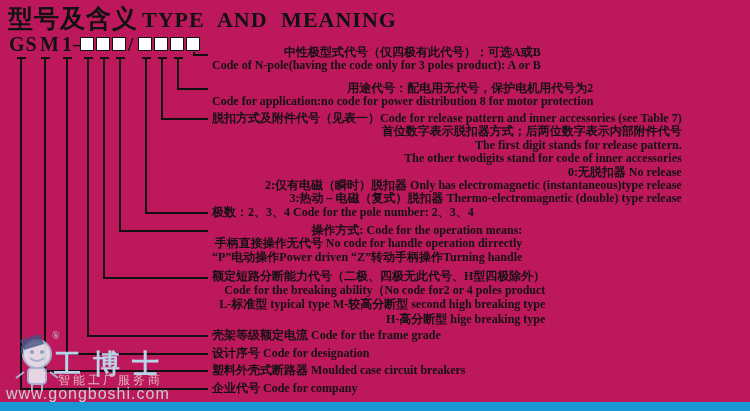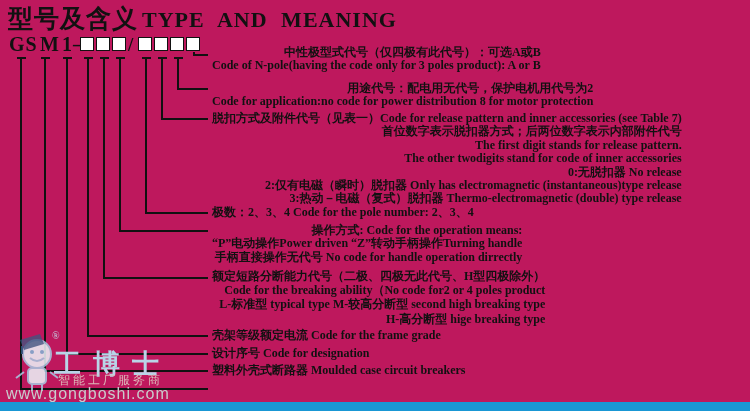--- a/index.html
+++ b/index.html
@@ -128,22 +128,22 @@
     <div class="tline">2:仅有电磁（瞬时）脱扣器  Only has electromagnetic (instantaneous)type release</div>
     <div class="tline">3:热动－电磁（复式）脱扣器 Thermo-electromagnetic (double) type release</div>
   </div>
 
   <div class="tblock" style="top:206px">
     <div class="tline">极数：2、3、4    Code for the pole number: 2、3、4</div>
   </div>
 
   <div class="tblock" style="top:224px">
     <div class="tline">操作方式: Code for the operation means:</div>
+    <div class="tline">手柄直接操作无代号 No code for handle operation dirrectly</div>
     <div class="tline">“P”电动操作Power driven       “Z”转动手柄操作Turning handle</div>
-    <div class="tline">手柄直接操作无代号 No code for handle operation dirrectly</div>
   </div>
 
   <div class="tblock" style="top:269px">
     <div class="tline" style="line-height:14.2px">额定短路分断能力代号（二极、四极无此代号、H型四极除外）</div>
     <div class="tline" style="line-height:14.2px">Code for the breaking ability（No code for2 or 4 poles product</div>
     <div class="tline" style="line-height:14.2px">L-标准型 typical type   M-较高分断型 second high breaking type</div>
     <div class="tline" style="line-height:14.2px">H-高分断型 hige breaking type</div>
   </div>
 
   <div class="tblock" style="top:329px">
@@ -151,20 +151,23 @@
   </div>
 
   <div class="tblock" style="top:347px">
     <div class="tline">设计序号 Code for designation</div>
   </div>
 
   <div class="tblock" style="top:364px">
     <div class="tline">塑料外壳式断路器  Moulded case circuit breakers</div>
   </div>
 
+  <div class="tblock" style="top:382px">
+    <div class="tline">企业代号 Code for company</div>
+  </div>
 
   <div id="watermark">
     <svg width="52" height="62" viewBox="0 0 52 62" style="position:absolute;left:6px;top:4px;opacity:.85">
       <g fill="none" stroke="#a7cbe3" stroke-width="2">
         <circle cx="27" cy="22" r="14" fill="#eef6fb"></circle>
         <circle cx="22" cy="20" r="2" fill="#7fb6d9" stroke="none"></circle>
         <circle cx="32" cy="20" r="2" fill="#7fb6d9" stroke="none"></circle>
         <path d="M20 26 q7 6 14 0"></path>
         <rect x="18" y="36" width="18" height="16" rx="4" fill="#eef6fb"></rect>
         <path d="M14 40 l-8 6 M40 40 l8 6"></path>

